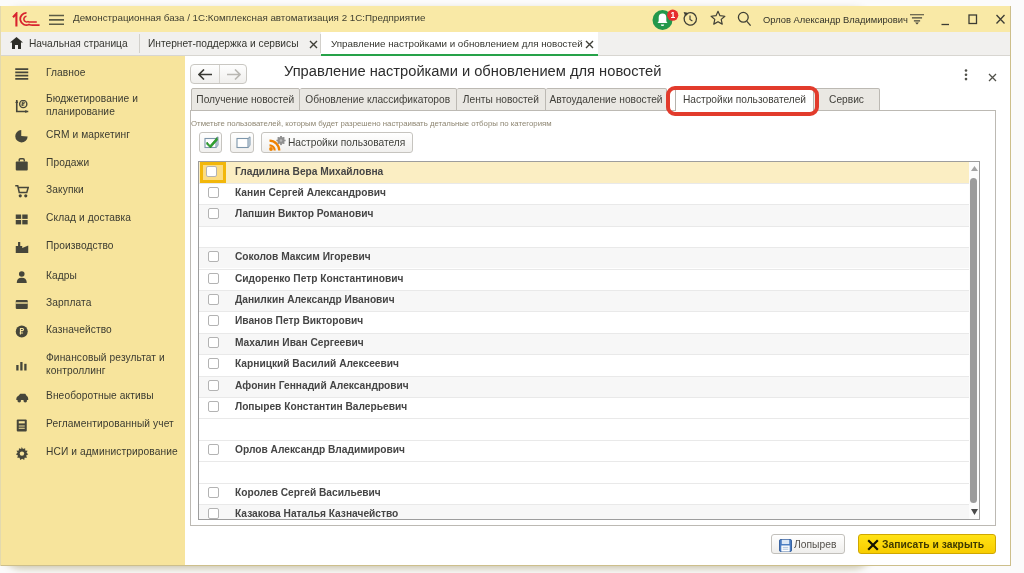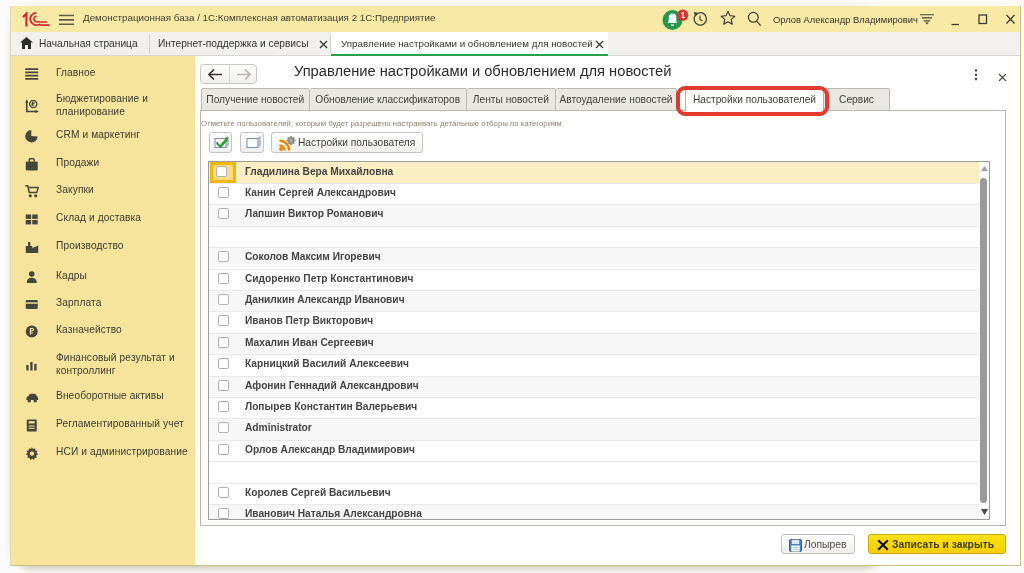--- a/index.html
+++ b/index.html
@@ -1,18 +1,18 @@
 <!DOCTYPE html>
 <html><head><meta charset="utf-8">
 <style>
 * { margin:0; padding:0; box-sizing:border-box; }
 html,body { width:1024px; height:573px; overflow:hidden; background:#fbfbfb;
   font-family:"Liberation Sans", sans-serif; }
 #stage { position:relative; width:1024px; height:573px; }
-#win { position:absolute; left:10px; top:6px; width:871px; height:560px;
+#win { position:absolute; left:0; top:6px; width:871px; height:560px;
   background:#fff; box-shadow:2px 3px 7px rgba(150,140,90,.45);border-radius:20px; }
 .edge { position:absolute; background:#cdbf8b; }
 #titlebar { position:absolute; left:0; top:0; width:1011px; height:26px; background:#f9e9a6; }
 #titlebar .txt { position:absolute; left:73px; top:6px; font-size:9.8px; color:#3e3e30; }
 #username { position:absolute; left:763px; top:8px; font-size:9.4px; color:#33332a; }
 #tabrow { position:absolute; left:0; top:26px; width:1011px; height:24px;
   background:#f1f0ee; }
 #tabrow .bot { position:absolute; left:0; top:23px; width:1011px; height:1px; background:#d8d6d1; }
 .wtab { position:absolute; top:0; height:23px; font-size:10.2px; color:#35352f; }
 .wtab span { white-space:nowrap; }
@@ -360,39 +360,35 @@
           <div class="row" style="top:213.5px;height:21.4px;background:#f7f7f7">
             <div class="cb"></div>
             <div class="nm">Афонин Геннадий Александрович</div>
           </div>
           <div class="rsep" style="top:213.5px"></div>
           <div class="row" style="top:234.9px;height:21.4px;background:#ffffff">
             <div class="cb"></div>
             <div class="nm">Лопырев Константин Валерьевич</div>
           </div>
           <div class="rsep" style="top:234.9px"></div>
-          <div class="row" style="top:256.3px;height:21.4px;background:#f7f7f7">
-            <div class="cb"></div>
-            <div class="nm">Administrator</div>
-          </div>
           <div class="rsep" style="top:256.3px"></div>
           <div class="row" style="top:277.7px;height:21.4px;background:#ffffff">
             <div class="cb"></div>
             <div class="nm">Орлов Александр Владимирович</div>
           </div>
           <div class="rsep" style="top:277.7px"></div>
           <div class="rsep" style="top:299.1px"></div>
           <div class="row" style="top:320.5px;height:21.4px;background:#ffffff">
             <div class="cb"></div>
             <div class="nm">Королев Сергей Васильевич</div>
           </div>
           <div class="rsep" style="top:320.5px"></div>
           <div class="row" style="top:341.9px;height:21.4px;background:#f7f7f7">
             <div class="cb"></div>
-            <div class="nm">Иванович Наталья Александровна</div>
+            <div class="nm">Казакова Наталья Казначейство</div>
           </div>
           <div class="rsep" style="top:341.9px"></div>
           <div id="sbar">
 <svg style="position:absolute;left:1.5px;top:4px" width="7" height="5" viewBox="0 0 7 5">
               <path d="M3.5 0 L7 5 L0 5 Z" fill="#a3a3a3"></path>
             </svg>
 <div class="thumb"></div>
 <svg style="position:absolute;left:1.5px;top:347px" width="7" height="6" viewBox="0 0 7 6">
               <path d="M3.5 6 L7 0 L0 0 Z" fill="#4a4a4a"></path>
             </svg>

